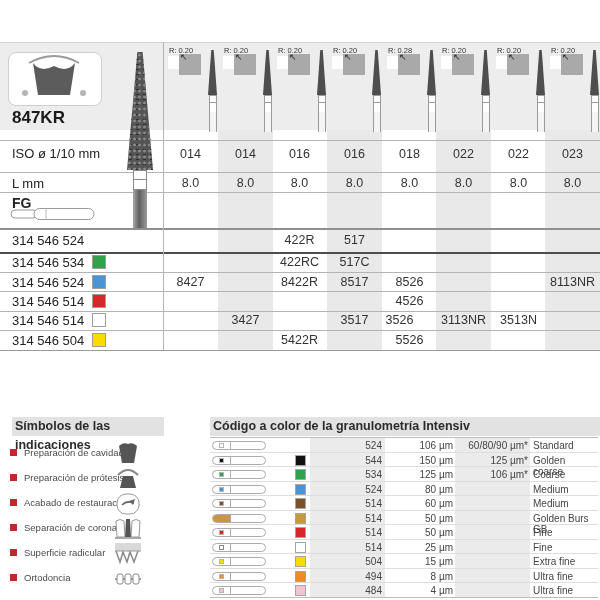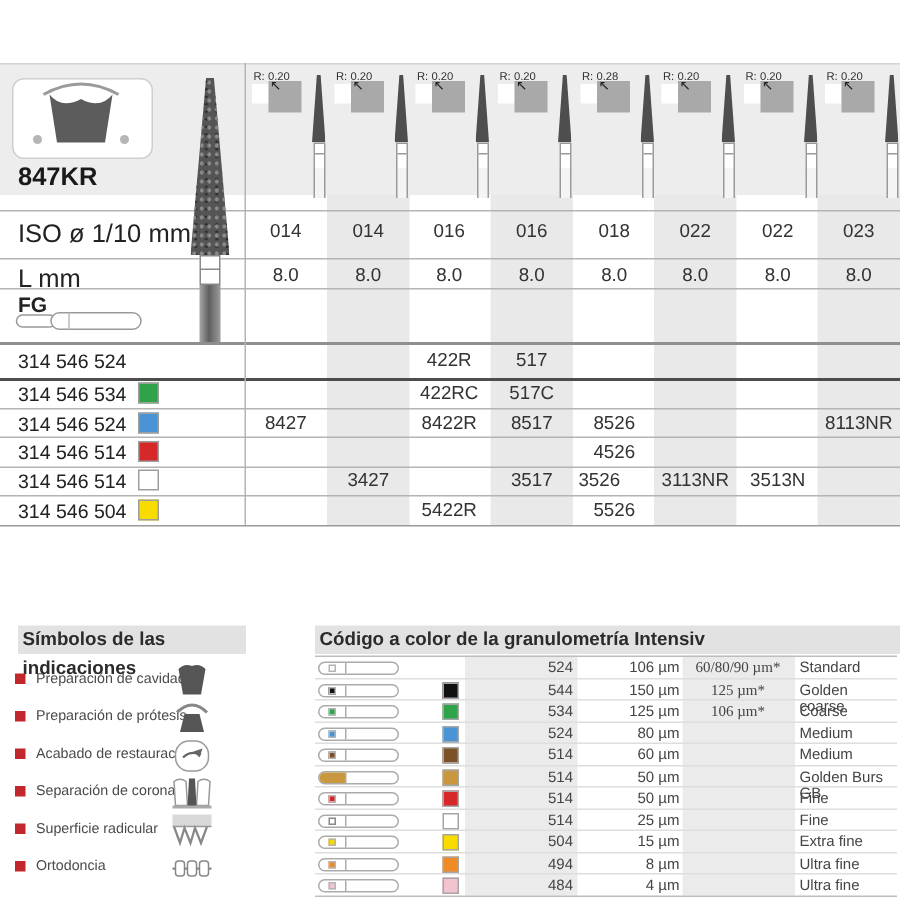--- a/index.html
+++ b/index.html
@@ -30,21 +30,21 @@
   .product-code{position:absolute;left:12px;top:66px;font-size:17px;font-weight:bold;color:#1a1a1a;}
   .bigbur-head{position:absolute;left:127px;top:10px;width:26px;height:118px;background:#555;
       background-image:radial-gradient(#8a8a8a 1px,transparent 1.4px),radial-gradient(#2e2e2e 1px,transparent 1.4px);
       background-size:5px 6px,7px 5px;
       clip-path:polygon(40% 0,60% 0,100% 100%,0 100%);}
   .bigbur-neck{position:absolute;left:133px;top:128px;width:14px;height:20px;background:#fff;
       border:1px solid #8a8a8a;box-sizing:border-box;}
   .bigbur-neck::after{content:"";position:absolute;left:0;right:0;top:8px;height:1px;background:#8a8a8a;}
   .bigbur-shank{position:absolute;left:133px;top:148px;width:14px;height:38px;
       background:linear-gradient(90deg,#a8a8a8,#5f5f5f 45%,#9c9c9c);}
-  .rowlabel{position:absolute;left:12px;font-size:17px;color:#222;}
+  .rowlabel{position:absolute;left:12px;font-size:13px;color:#222;}
   .rowlabel.bold{font-weight:bold;}
   .cellv{position:absolute;width:55px;text-align:center;font-size:12.5px;color:#333;}
   .ordercode{position:absolute;left:12px;font-size:13px;color:#222;}
   .swatch{position:absolute;left:92px;width:14px;height:14px;border:1px solid #9e9e9e;box-sizing:border-box;}
   
   .titlebar{position:absolute;top:417px;height:19px;background:#e2e2e2;font-size:12.5px;
             font-weight:bold;color:#2b2b2b;line-height:19px;padding-left:3px;box-sizing:border-box;}
   .sym-item{position:absolute;left:8px;width:190px;height:25px;}
   .sym-sq{position:absolute;left:2px;top:7px;width:7px;height:7px;background:#c1272d;}
   .sym-label{position:absolute;left:16px;top:5px;font-size:9.5px;color:#4a4a4a;}
@@ -53,21 +53,21 @@
   .gran-row{position:absolute;left:210px;width:388px;height:15px;}
   .gran-line{position:absolute;left:210px;width:388px;height:1px;background:#dedede;}
   .bur-pill{position:absolute;left:2px;top:3px;width:54px;height:9px;background:#fff;
             border:1px solid #ababab;border-radius:5px;box-sizing:border-box;}
   .bur-div{position:absolute;left:17px;top:0;width:1px;height:7px;background:#ababab;}
   .bur-headfill{position:absolute;left:0;top:0;width:17px;height:7px;border-radius:4px 0 0 4px;}
   .bur-marker{position:absolute;left:6px;top:1px;width:5px;height:5px;border:1px solid #b5b5b5;box-sizing:border-box;}
   .gran-sw{position:absolute;left:85px;top:2px;width:11px;height:11px;border:1px solid #a5a5a5;box-sizing:border-box;}
   .gran-code{position:absolute;left:120px;width:52px;text-align:right;font-size:10px;color:#444;top:2px;}
   .gran-size{position:absolute;left:185px;width:58px;text-align:right;font-size:10px;color:#444;top:2px;}
-  .gran-alt{position:absolute;left:246px;width:72px;text-align:center;font-size:10px;color:#444;top:2px;font-family:Liberation Serif, serif;}
+  .gran-alt{position:absolute;left:246px;width:72px;text-align:right;font-size:10px;color:#444;top:2px;}
   .gran-name{position:absolute;left:323px;font-size:10px;color:#444;top:2px;}
   .icon-svg{width:28px;height:24px;}
 </style>
 </head>
 <body>
 
 <div class="page">
 
   <div class="htable">
     <div class="headband"></div>

